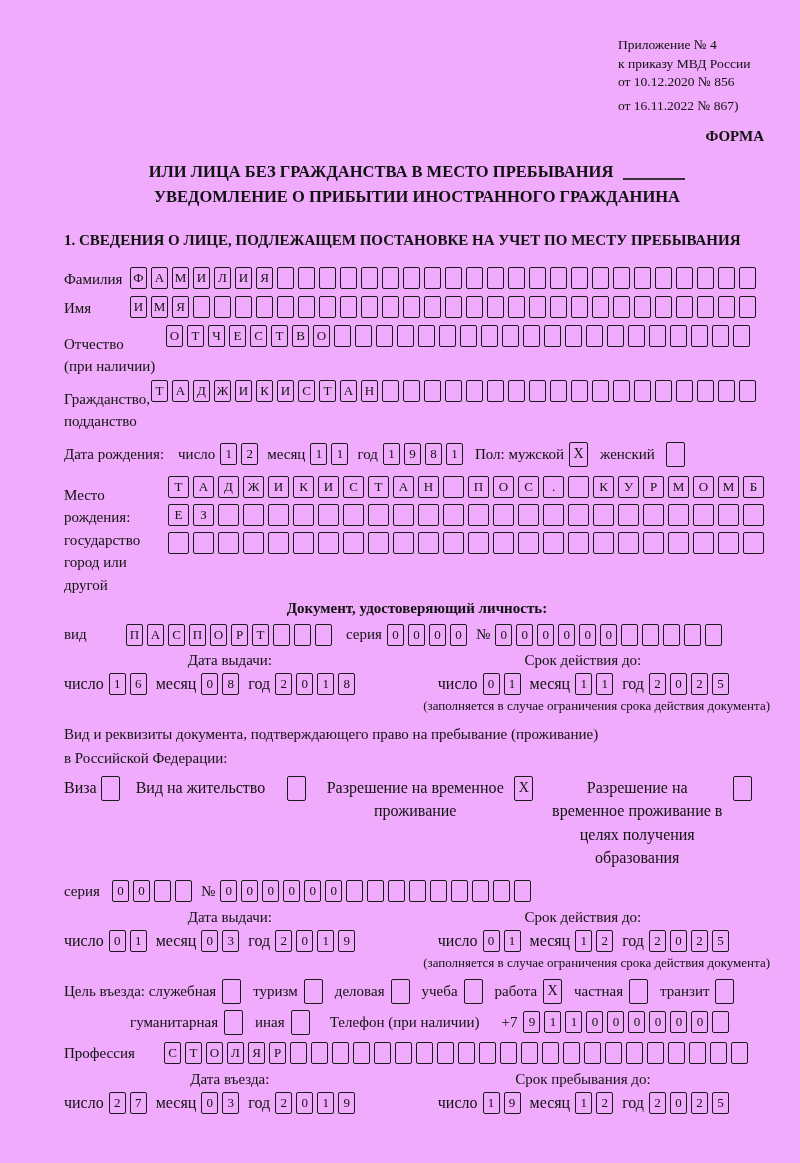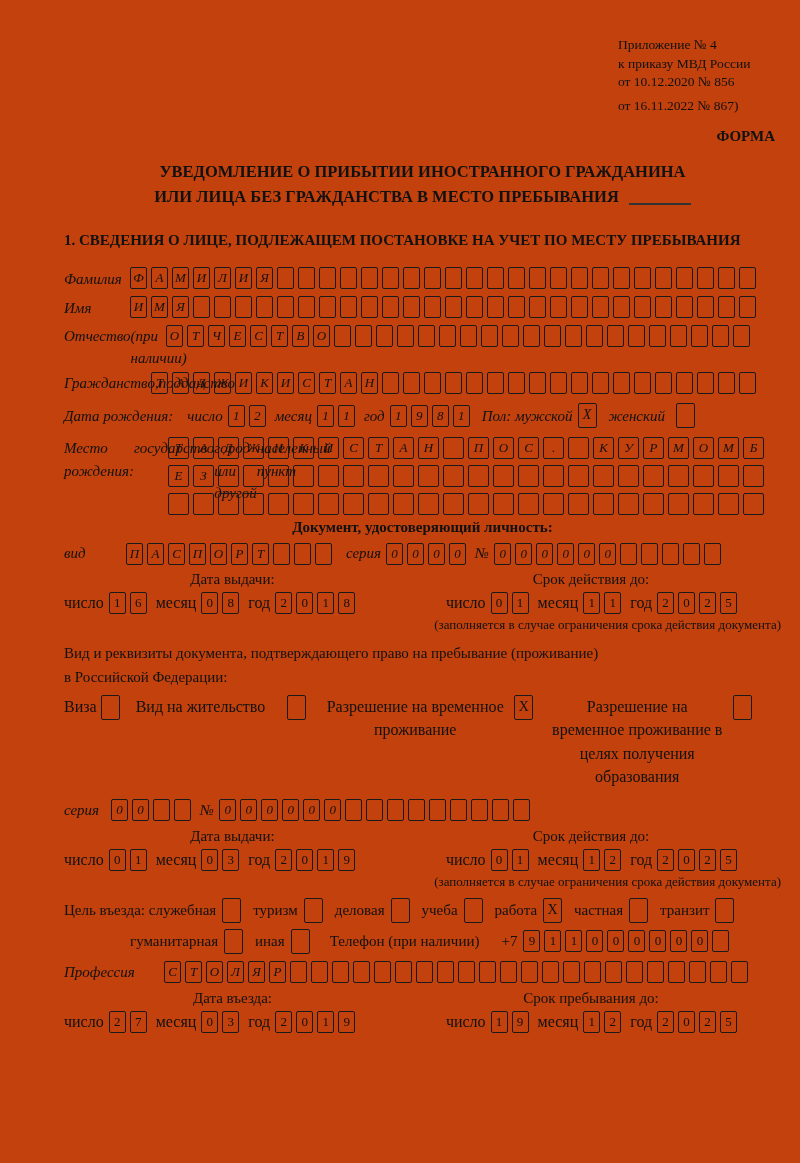--- a/index.html
+++ b/index.html
@@ -1,67 +1,67 @@
 <!DOCTYPE html>
 <html><head>
 <meta charset="utf-8">
 <style>
   html,body{margin:0;padding:0;background:#fff;}
-  .page{width:800px;height:1163px;box-sizing:border-box;padding:36px 19px 0 64px;
-        font-family:"Liberation Serif","DejaVu Serif",serif;color:#111;overflow:hidden;background:#c2410c;}
+  .page{width:800px;height:1163px;box-sizing:border-box;padding:36px 30px 0 64px;
+        font-family:"Liberation Serif","DejaVu Serif",serif;color:#111;overflow:hidden;background:#f0abfc;}
   .appendix{margin-left:554px;font-size:13.5px;line-height:1.38;}
   .appendix .gap{height:5px;}
   .forma{font-weight:bold;font-size:15px;text-align:right;margin-top:12px;padding-right:6px;}
   .title{font-weight:bold;font-size:16.5px;text-align:center;margin-top:14px;line-height:1.55;}
   .title-blank{display:inline-block;width:62px;border-bottom:2px solid #333;margin-left:10px;position:relative;top:3px;}
   .sect{font-weight:bold;font-size:15px;margin-top:22px;margin-bottom:18px;}
-  .frow{display:flex;align-items:flex-start;margin-bottom:5px;font-size:15px;font-style:italic;}
+  .frow{display:flex;align-items:flex-start;margin-bottom:5px;font-size:15px;}
   .rlabel{flex-shrink:0;line-height:24px;}
   .cells{white-space:nowrap;font-size:0;flex-shrink:0;}
   .cell{display:inline-block;box-sizing:border-box;width:17px;height:22px;border:1.4px solid #1a1a1a;
         border-radius:2px;margin-right:4px;text-align:center;font-size:13px;line-height:19px;
         font-family:"Liberation Serif",serif;vertical-align:top;}
   .wide .cell{width:21px;}
   .cb .cell{width:19px;height:25px;line-height:22px;font-size:14px;margin-right:0;}
   .dlabel{margin:0 5px;line-height:24px;flex-shrink:0;}
   .dates{display:flex;margin-top:6px;}
   .dg{display:flex;flex-direction:column;}
   .dg-head{text-align:center;font-weight:normal;font-size:15px;margin-bottom:3px;}
   .dg-line{display:flex;align-items:center;}
   .footnote{font-size:13px;text-align:right;margin-top:2px;margin-bottom:8px;}
   .dochead{font-weight:bold;font-size:15px;text-align:center;margin:4px 0 5px 0;}
   .intro{font-size:15px;line-height:1.6;margin-top:6px;}
   .opts{display:flex;align-items:flex-start;margin-top:6px;margin-bottom:10px;}
   .opt{display:flex;align-items:flex-start;}
   .opt-label{line-height:1.45;}
   .opt-label.ctr{text-align:center;}
-  .stack{display:flex;flex-direction:row;line-height:1.5;flex-shrink:0;}
+  .stack{display:flex;flex-direction:column;line-height:1.5;flex-shrink:0;margin-top:8px;}
   .purp{display:flex;align-items:center;margin-bottom:6px;font-size:15px;flex-wrap:nowrap;}
   .purp .cb{margin:0 12px 0 6px;}
 </style>
 </head>
 <body>
 
 <div class="page">
 
   <div class="appendix">
     <div>Приложение № 4</div>
     <div>к приказу МВД России</div>
     <div>от 10.12.2020 № 856</div>
     <div class="gap"></div>
     <div>от 16.11.2022 № 867)</div>
   </div>
 
   <div class="forma">ФОРМА</div>
 
   <div class="title">
-    <div>УВЕДОМЛЕНИЕ О ПРИБЫТИИ ИНОСТРАННОГО ГРАЖДАНИНА</div>
     <div>
       <span>ИЛИ ЛИЦА БЕЗ ГРАЖДАНСТВА В МЕСТО ПРЕБЫВАНИЯ</span><span class="title-blank"></span>
     </div>
+    <div>УВЕДОМЛЕНИЕ О ПРИБЫТИИ ИНОСТРАННОГО ГРАЖДАНИНА</div>
   </div>
 
   <div class="sect">1. СВЕДЕНИЯ О ЛИЦЕ, ПОДЛЕЖАЩЕМ ПОСТАНОВКЕ НА УЧЕТ ПО МЕСТУ ПРЕБЫВАНИЯ</div>
 
   <div class="frow">
     <div class="rlabel" style="width:66px">Фамилия</div>
     <div class="cells"><span class="cell">Ф</span><span class="cell">А</span><span class="cell">М</span><span class="cell">И</span><span class="cell">Л</span><span class="cell">И</span><span class="cell">Я</span><span class="cell"></span><span class="cell"></span><span class="cell"></span><span class="cell"></span><span class="cell"></span><span class="cell"></span><span class="cell"></span><span class="cell"></span><span class="cell"></span><span class="cell"></span><span class="cell"></span><span class="cell"></span><span class="cell"></span><span class="cell"></span><span class="cell"></span><span class="cell"></span><span class="cell"></span><span class="cell"></span><span class="cell"></span><span class="cell"></span><span class="cell"></span><span class="cell"></span><span class="cell"></span></div>
   </div>
 
   <div class="frow">
@@ -97,21 +97,20 @@
     <span class="cells cb"><span class="cell">X</span></span>
     <span class="dlabel" style="margin-left:12px">женский</span>
     <span class="cells cb" style="margin-left:6px"><span class="cell"></span></span>
   </div>
 
   <div class="frow" style="margin-bottom:2px">
     <div class="stack" style="width:104px">
       <span>Место рождения:</span>
       <span>государство</span>
       <span>город или другой</span>
-      <span>населенный пункт</span>
     </div>
     <div>
       <div class="cells wide" style="margin-bottom:6px"><span class="cell">Т</span><span class="cell">А</span><span class="cell">Д</span><span class="cell">Ж</span><span class="cell">И</span><span class="cell">К</span><span class="cell">И</span><span class="cell">С</span><span class="cell">Т</span><span class="cell">А</span><span class="cell">Н</span><span class="cell"></span><span class="cell">П</span><span class="cell">О</span><span class="cell">С</span><span class="cell">.</span><span class="cell"></span><span class="cell">К</span><span class="cell">У</span><span class="cell">Р</span><span class="cell">М</span><span class="cell">О</span><span class="cell">М</span><span class="cell">Б</span></div>
       <div class="cells wide" style="margin-bottom:6px"><span class="cell">Е</span><span class="cell">З</span><span class="cell"></span><span class="cell"></span><span class="cell"></span><span class="cell"></span><span class="cell"></span><span class="cell"></span><span class="cell"></span><span class="cell"></span><span class="cell"></span><span class="cell"></span><span class="cell"></span><span class="cell"></span><span class="cell"></span><span class="cell"></span><span class="cell"></span><span class="cell"></span><span class="cell"></span><span class="cell"></span><span class="cell"></span><span class="cell"></span><span class="cell"></span><span class="cell"></span></div>
       <div class="cells wide"><span class="cell"></span><span class="cell"></span><span class="cell"></span><span class="cell"></span><span class="cell"></span><span class="cell"></span><span class="cell"></span><span class="cell"></span><span class="cell"></span><span class="cell"></span><span class="cell"></span><span class="cell"></span><span class="cell"></span><span class="cell"></span><span class="cell"></span><span class="cell"></span><span class="cell"></span><span class="cell"></span><span class="cell"></span><span class="cell"></span><span class="cell"></span><span class="cell"></span><span class="cell"></span><span class="cell"></span></div>
     </div>
   </div>
 
   <div class="dochead">Документ, удостоверяющий личность:</div>
 

